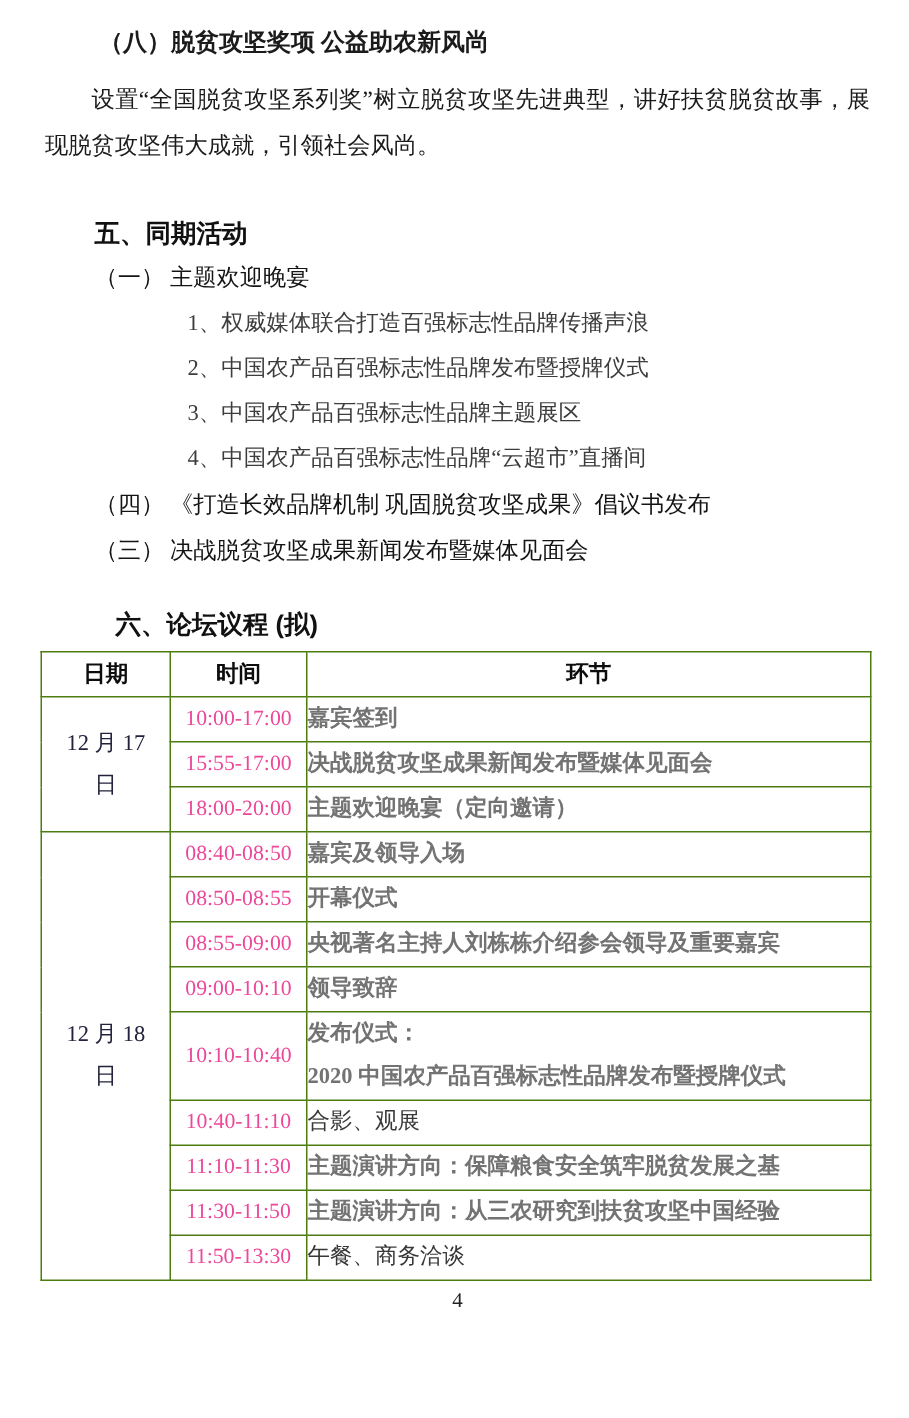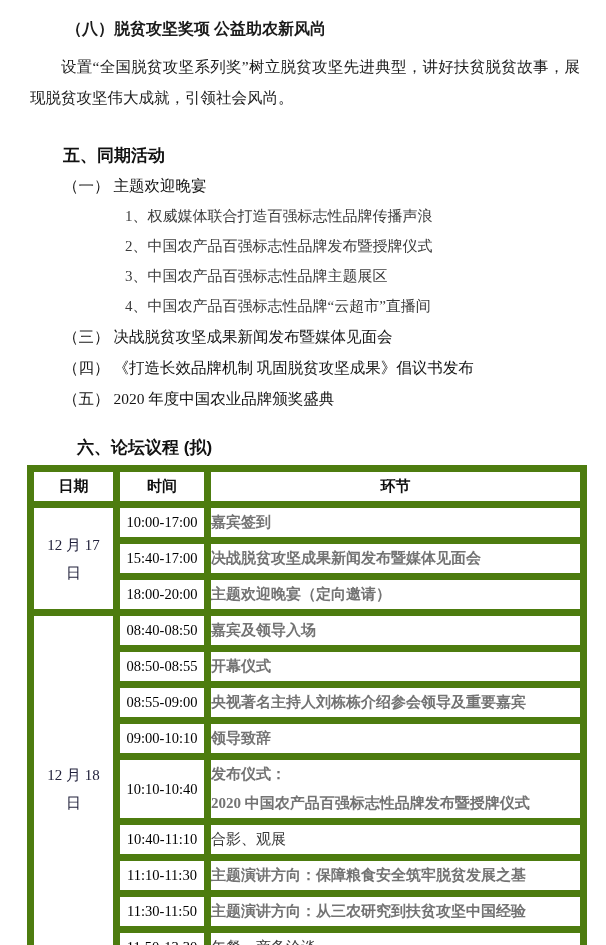--- a/index.html
+++ b/index.html
@@ -64,21 +64,21 @@
     margin-left: 47px;
   }
   table.agenda {
     margin: 7px 0 0 -3px;
     border-collapse: collapse;
     width: 553px;
     table-layout: fixed;
   }
   table.agenda th,
   table.agenda td {
-    border: 7px solid #4d7c0f;
+    border: 1px solid #4d7c0f;
     padding: 0;
     vertical-align: middle;
   }
   table.agenda th {
     height: 29px;
     font-weight: bold;
     font-size: 15px;
     text-align: center;
     color: #0d0d0d;
   }
@@ -86,21 +86,21 @@
     text-align: center;
     font-size: 15px;
     line-height: 28px;
     white-space: pre-line;
     color: #22223c;
   }
   td.time-cell {
     height: 29px;
     text-align: center;
     font-size: 14.5px;
-    color: #000000;
+    color: #ec4899;
   }
   td.activity-cell {
     font-weight: bold;
     font-size: 15px;
     line-height: 29px;
     padding-left: 13px;
     white-space: pre-line;
     color: #737373;
   }
   td.activity-cell.regular {
@@ -124,23 +124,22 @@
   <p class="para">设置“全国脱贫攻坚系列奖”树立脱贫攻坚先进典型，讲好扶贫脱贫故事，展现脱贫攻坚伟大成就，引领社会风尚。</p>
 
   <div class="hmain">五、同期活动</div>
 
   <div class="items" id="side-events">
       <div class="item">（一） 主题欢迎晚宴</div>
       <div class="subitem">1、权威媒体联合打造百强标志性品牌传播声浪</div>
       <div class="subitem">2、中国农产品百强标志性品牌发布暨授牌仪式</div>
       <div class="subitem">3、中国农产品百强标志性品牌主题展区</div>
       <div class="subitem">4、中国农产品百强标志性品牌“云超市”直播间</div>
+      <div class="item">（四） 《打造长效品牌机制 巩固脱贫攻坚成果》倡议书发布</div>
       <div class="item">（三） 决战脱贫攻坚成果新闻发布暨媒体见面会</div>
-      <div class="item">（四） 《打造长效品牌机制 巩固脱贫攻坚成果》倡议书发布</div>
-      <div class="item">（五） 2020 年度中国农业品牌颁奖盛典</div>
     </div>
 
   <div class="hmain h6">六、论坛议程 (拟)</div>
 
   <table class="agenda">
     <colgroup>
       <col style="width:86px">
       <col style="width:91px">
       <col style="width:376px">
     </colgroup>
@@ -152,21 +151,21 @@
       </tr>
     </thead>
     <tbody id="agenda-body">
         <tr>
           <td class="date-cell" rowspan="3">12 月 17
 日</td>
           <td class="time-cell">10:00-17:00</td>
           <td class="activity-cell">嘉宾签到</td>
         </tr>
         <tr>
-          <td class="time-cell">15:40-17:00</td>
+          <td class="time-cell">15:55-17:00</td>
           <td class="activity-cell">决战脱贫攻坚成果新闻发布暨媒体见面会</td>
         </tr>
         <tr>
           <td class="time-cell">18:00-20:00</td>
           <td class="activity-cell">主题欢迎晚宴（定向邀请）</td>
         </tr>
         <tr>
           <td class="date-cell" rowspan="9">12 月 18
 日</td>
           <td class="time-cell">08:40-08:50</td>

